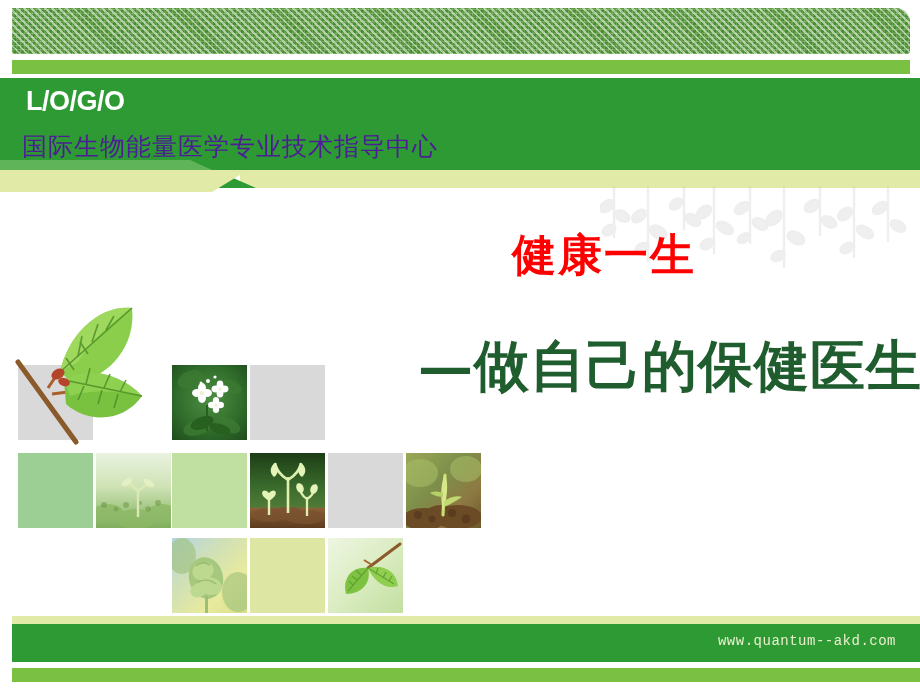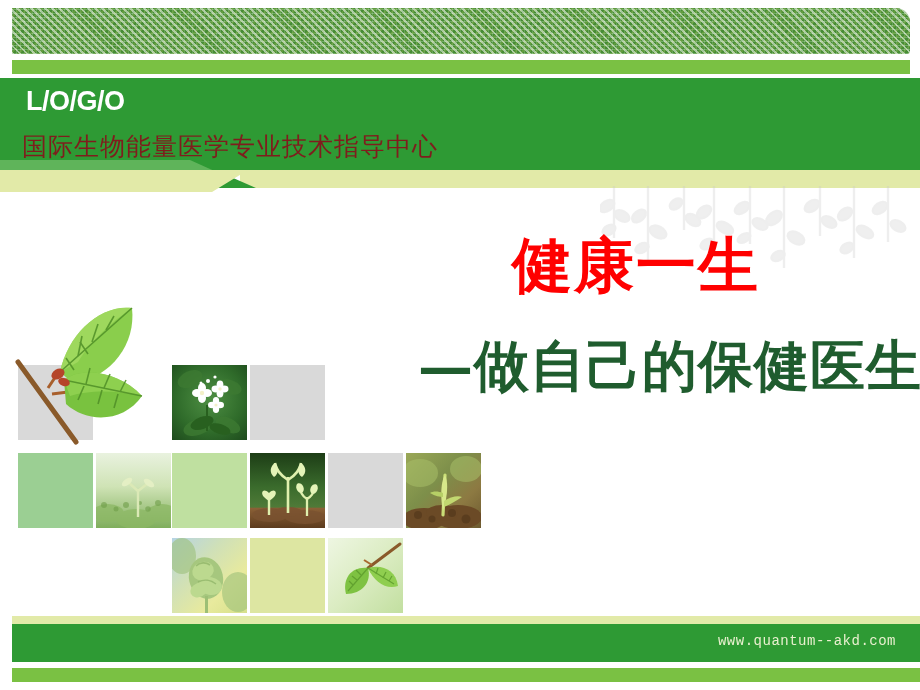--- a/index.html
+++ b/index.html
@@ -25,28 +25,28 @@
   .head-wedge-lt{position:absolute;left:0;top:160px;width:400px;height:18px;background:#5fb45a;
      clip-path:polygon(0 0,190px 0,230px 100%,0 100%);}
   .head-green-lo{position:absolute;left:0;top:174px;width:400px;height:14px;background:#2e9a34;
      clip-path:polygon(0 0,224px 0,256px 100%,0 100%);}
   .head-cream{position:absolute;left:0;top:170px;width:920px;height:22px;background:#e2eaa8;
      clip-path:polygon(920px 0, 248px 0, 212px 100%, 0 100%, 0 0, 920px 0);}
   .head-cream-right{position:absolute;left:240px;top:170px;width:680px;height:18px;background:#e2eaa8;}
 
   .logo{position:absolute;left:26px;top:86px;font-size:27px;font-weight:bold;color:#ffffff;
      letter-spacing:-.5px;font-family:"Liberation Sans",sans-serif;}
-  .org{position:absolute;left:22px;top:130px;font-size:25px;color:#7f1d1d;
+  .org{position:absolute;left:22px;top:130px;font-size:25px;color:#4c1d95;
      font-family:"DejaVu Sans",sans-serif;letter-spacing:1px;}
 
   
   .vines{position:absolute;left:600px;top:186px;width:320px;height:110px;opacity:.30;}
 
   
-  .title-main{position:absolute;left:512px;top:226px;font-size:60px;color:#ff0000;
+  .title-main{position:absolute;left:512px;top:226px;font-size:44px;color:#ff0000;
      font-family:"DejaVu Serif",serif;font-weight:bold;letter-spacing:2px;white-space:nowrap;}
   .title-sub{position:absolute;left:418px;top:330px;font-size:55px;color:#1f5c2e;
      font-family:"DejaVu Serif",serif;font-weight:bold;letter-spacing:1px;white-space:nowrap;}
 
   
   .mosaic{position:absolute;left:0;top:0;width:920px;height:690px;}
   .cell{position:absolute;width:75px;height:75px;}
   .leafbig{position:absolute;left:8px;top:300px;width:160px;height:150px;}
   .ft-cream2{position:absolute;left:12px;top:606px;width:908px;height:20px;background:#e2eaa8;
      clip-path:polygon(0 10px, 1100px 10px, 1148px 0, 908px 0, 908px 20px, 0 20px);}

